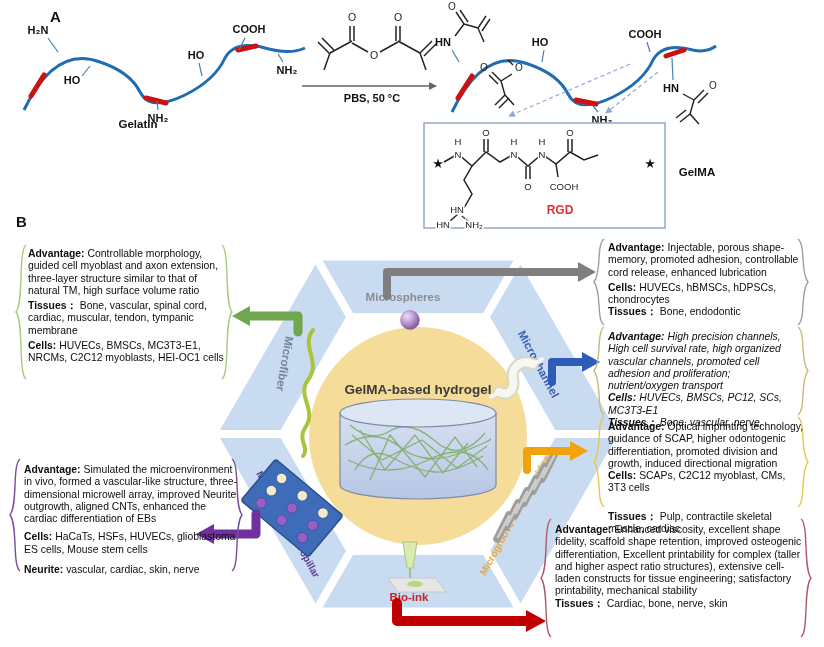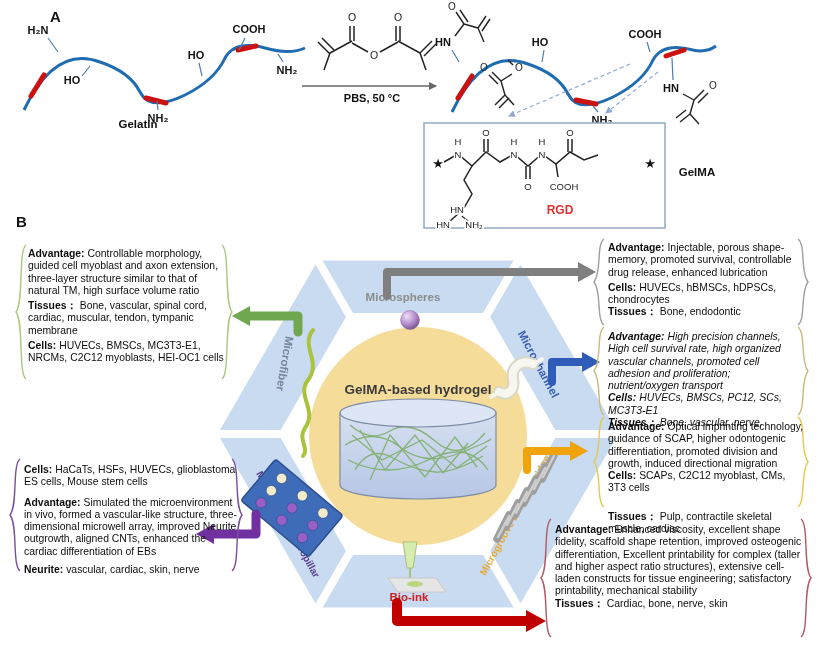--- a/index.html
+++ b/index.html
@@ -311,21 +311,21 @@
   </g>
 </svg>
 
 <div class="info-box" style="left:22px;top:246px;width:202px;">
   <p><b>Advantage:</b> <span>Controllable morphology, guided cell myoblast and axon extension, three-layer structure similar to that of natural TM, high surface volume ratio</span></p>
   <p><b>Tissues：</b> <span>Bone, vascular, spinal cord, cardiac, muscular, tendon, tympanic membrane</span></p>
   <p><b>Cells:</b> <span>HUVECs, BMSCs, MC3T3-E1, NRCMs,  C2C12 myoblasts, HEI-OC1 cells</span></p>
 </div>
 
 <div class="info-box" style="left:602px;top:240px;width:196px;">
-  <p><b>Advantage:</b> <span>Injectable, porous shape-memory, promoted survival, controllable drug release, enhanced lubrication</span></p>
+  <p><b>Advantage:</b> <span>Injectable, porous shape-memory, promoted adhesion, controllable cord release, enhanced lubrication</span></p>
   <p style="margin-bottom:0"><b>Cells:</b> <span>HUVECs,   hBMSCs, hDPSCs, chondrocytes</span></p>
   <p><b>Tissues：</b> <span>Bone, endodontic</span></p>
 </div>
 
 <div class="info-box" style="left:602px;top:329px;width:196px;font-style:italic;">
   <p style="margin-bottom:0"><b>Advantage:</b> <span>High precision channels, High cell survival rate, high organized vascular channels, promoted cell adhesion and proliferation; nutrient/oxygen transport</span></p>
   <p style="margin-bottom:0"><b>Cells:</b> <span>HUVECs, BMSCs, PC12, SCs, MC3T3-E1</span></p>
   <p><b>Tissues：</b> <span>Bone, vascular, nerve,</span></p>
 </div>
 
@@ -334,18 +334,18 @@
   <p style="margin-bottom:16px"><b>Cells:</b> <span>SCAPs, C2C12 myoblast,  CMs, 3T3 cells</span></p>
   <p><b>Tissues：</b> <span>Pulp, contractile skeletal muscle, cardiac</span></p>
 </div>
 
 <div class="info-box" style="left:549px;top:522px;width:252px;">
   <p style="margin-bottom:0"><b>Advantage:</b> <span>Enhanced viscosity, excellent shape fidelity, scaffold shape retention, improved osteogenic differentiation, Excellent printability for complex (taller and higher aspect ratio structures), extensive cell-laden constructs for tissue engineering; satisfactory printability, mechanical stability</span></p>
   <p><b>Tissues：</b> <span>Cardiac, bone, nerve,  skin</span></p>
 </div>
 
 <div class="info-box" style="left:18px;top:462px;width:214px;">
+  <p style="margin-bottom:6px"><b>Advantage:</b> <span>Simulated the microenvironment in vivo, formed a vascular-like structure, three-dimensional microwell array, improved Neurite outgrowth, aligned CNTs, enhanced the cardiac differentiation of EBs</span></p>
   <p style="margin-bottom:8px"><b>Cells:</b> <span>HaCaTs, HSFs, HUVECs, glioblastoma ES cells, Mouse stem cells</span></p>
-  <p style="margin-bottom:6px"><b>Advantage:</b> <span>Simulated the microenvironment in vivo, formed a vascular-like structure, three-dimensional microwell array, improved Neurite outgrowth, aligned CNTs, enhanced the cardiac differentiation of EBs</span></p>
   <p><b>Neurite:</b> <span>vascular, cardiac, skin, nerve</span></p>
 </div>
 
 </div>
 
 </body></html>

